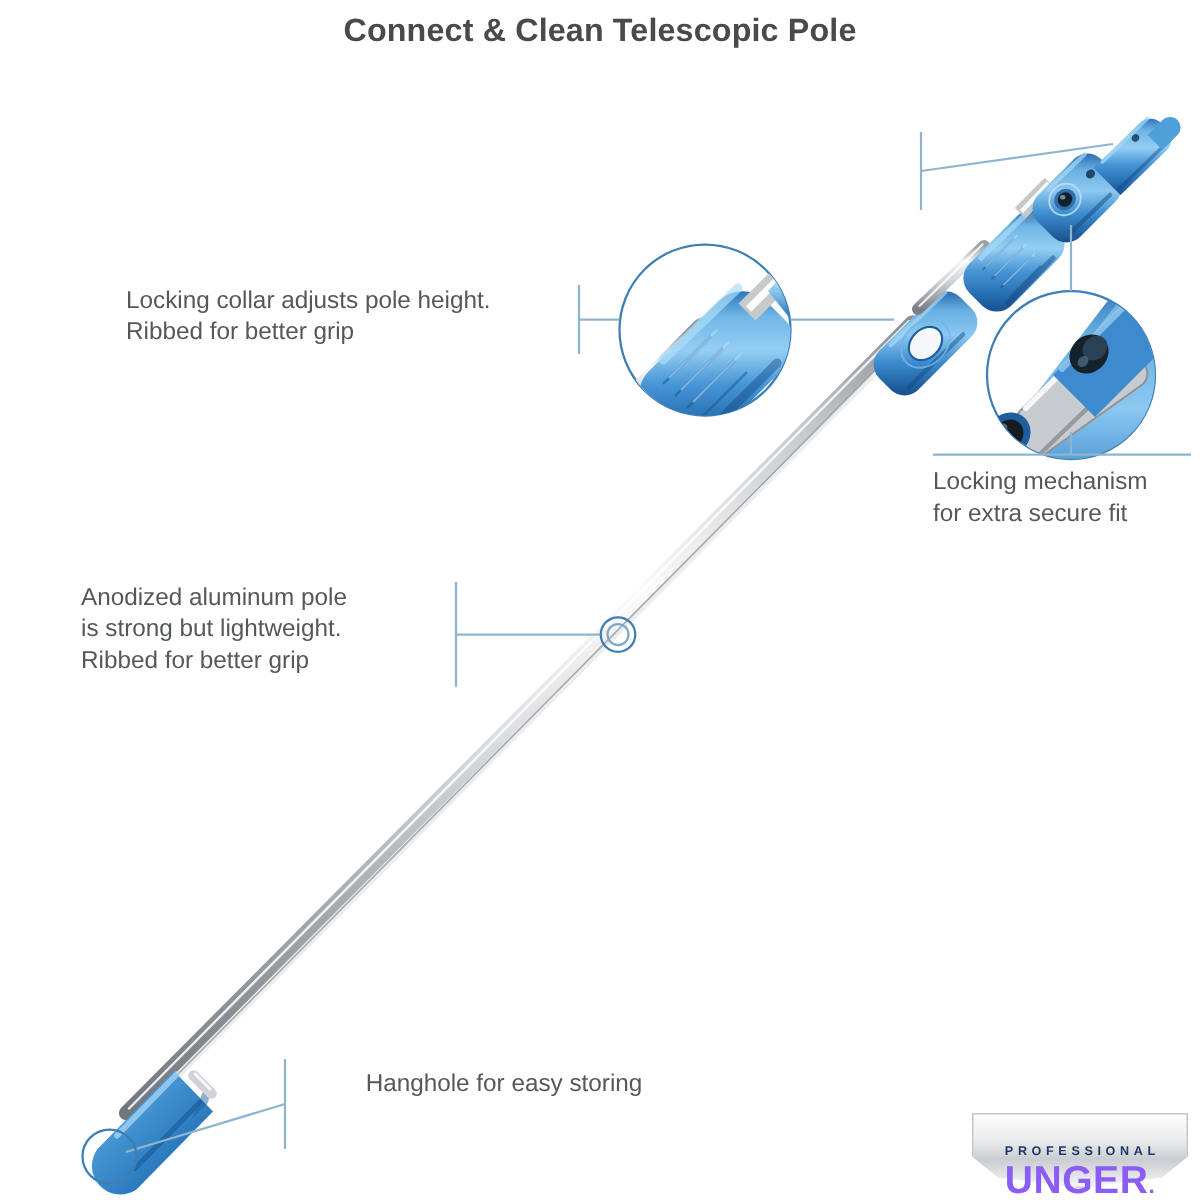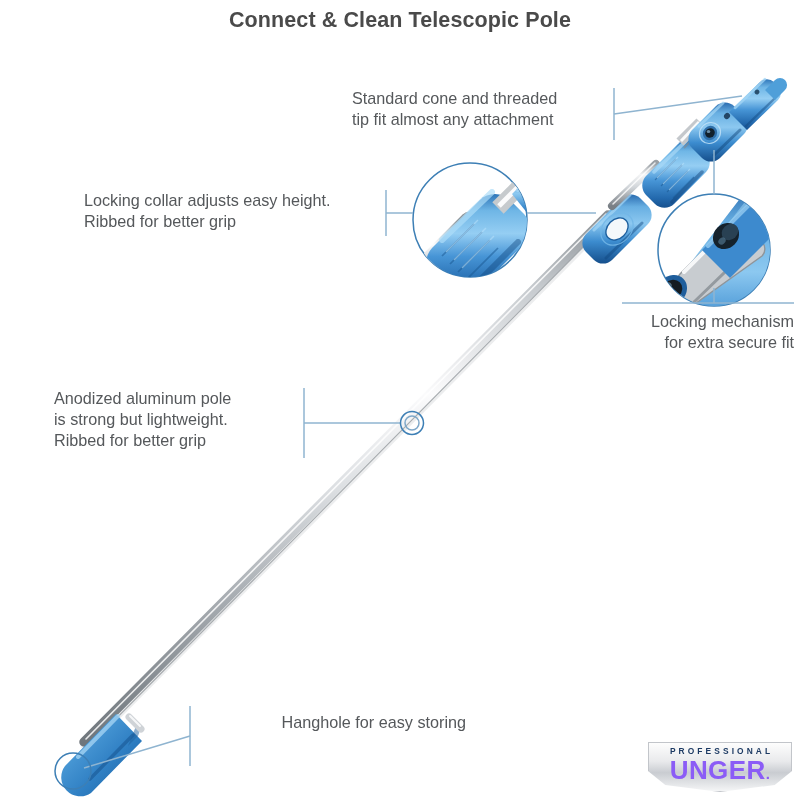--- a/index.html
+++ b/index.html
@@ -28,23 +28,23 @@
   }
   .callout {
     position: absolute;
     font-size: 16.2px;
     line-height: 21px;
     color: #55585b;
     white-space: pre-line;
   }
   #callout-tip      { left: 352px; top: 88px;  width: 252px; text-align: left; }
   #callout-collar   { left: 84px;  top: 190px; width: 296px; text-align: left; }
-  #callout-lock     { left: 622px; top: 311px; width: 172px; text-align: right; }
+  #callout-lock     { left: 622px; top: 311px; width: 172px; text-align: left; }
   #callout-pole     { left: 54px;  top: 388px; width: 232px; text-align: left; }
-  #callout-hanghole { left: 206px; top: 712px; width: 260px; text-align: right; }
+  #callout-hanghole { left: 206px; top: 712px; width: 260px; text-align: center; }
 
   
   svg.layer {
     position: absolute;
     left: 0;
     top: 0;
     width: 800px;
     height: 800px;
     overflow: visible;
   }
@@ -65,21 +65,21 @@
     clip-path: polygon(0% 0%, 100% 0%, 100% 58%, 88% 86%, 50% 100%, 12% 86%, 0% 58%);
     box-shadow: 0 0 0 0 #fff;
   }
   #logo .logo-inner {
     position: absolute;
     inset: 0;
     display: flex;
     flex-direction: column;
     align-items: center;
     justify-content: flex-start;
-    padding-top: 4px;
+    padding-top: 20px;
     box-sizing: border-box;
   }
   #logo .logo-pro {
     font-size: 8.4px;
     font-weight: bold;
     letter-spacing: 3.1px;
     color: #1c3a63;
     text-indent: 3.1px;
   }
   #logo .logo-unger {
@@ -316,24 +316,22 @@
     <g>
       <circle cx="412" cy="423" r="11.5" stroke="#3d7fb5"></circle>
       <circle cx="412" cy="423" r="7" stroke="#7fa8c9"></circle>
     </g>
 
     <g>
       <circle cx="73" cy="771" r="18" stroke="#3d7fb5"></circle>
     </g>
   </svg>
 
-  <div class="callout" id="callout-tip">Standard cone and threaded
-tip fit almost any attachment</div>
-
-  <div class="callout" id="callout-collar">Locking collar adjusts easy height.
+
+  <div class="callout" id="callout-collar">Locking collar adjusts pole height.
 Ribbed for better grip</div>
 
   <div class="callout" id="callout-lock">Locking mechanism
 for extra secure fit</div>
 
   <div class="callout" id="callout-pole">Anodized aluminum pole
 is strong but lightweight.
 Ribbed for better grip</div>
 
   <div class="callout" id="callout-hanghole">Hanghole for easy storing</div>

